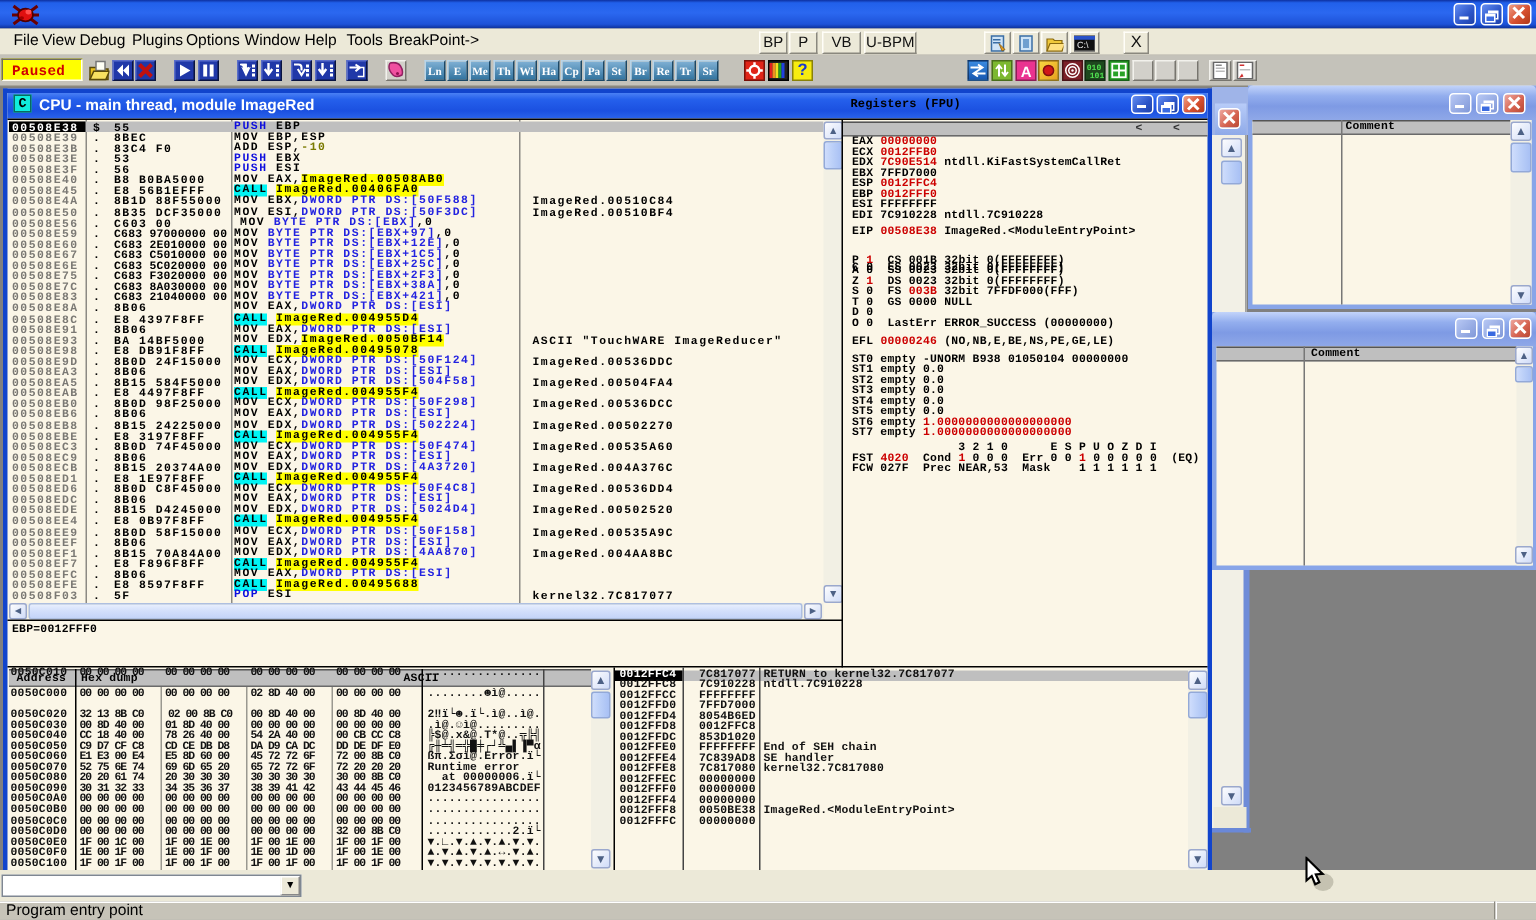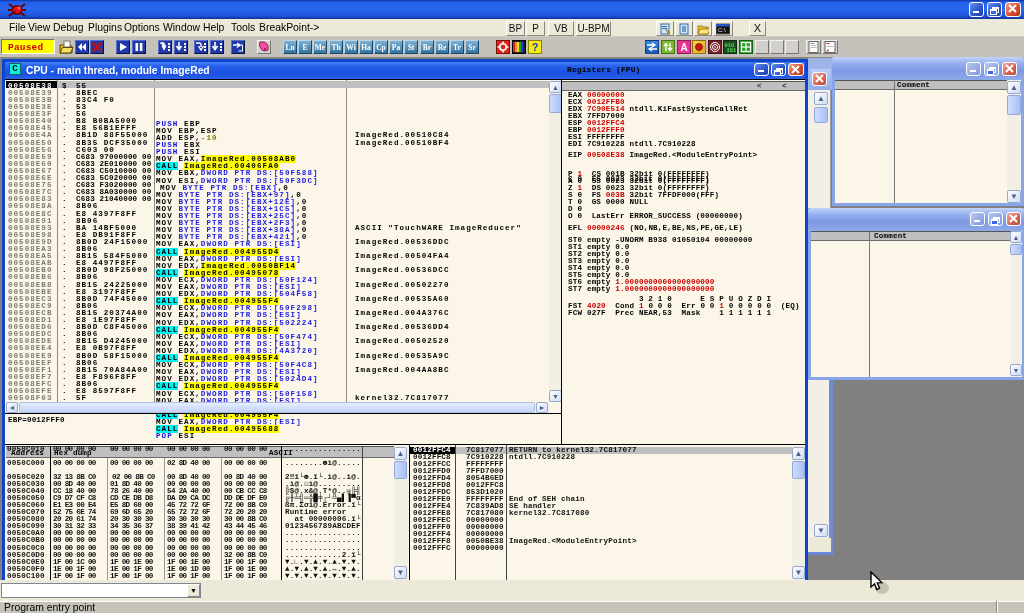--- a/index.html
+++ b/index.html
@@ -9,21 +9,21 @@
 .t8{font-size:7.6px;letter-spacing:0.17px;line-height:7px;}
 .row{position:absolute;height:7px;width:100%;}
 .row span{position:absolute;top:0;}
 .blu{color:#0e0ede}
 .blu2{color:#2222e0}
 .oli{color:#7a7a00}
 .red{color:#cc0000}
 .ylw{background:#ffff00}
 .cyn{background:#00f4f4}
 .selrow{background:#bfbfbf}
-.dis{font-size:7.6px;letter-spacing:1.05px;line-height:7px;margin-top:39px;}
+.dis{font-size:7.6px;letter-spacing:1.05px;line-height:7px;}
 .dish{font-size:7.6px;letter-spacing:1.0px;}
 .dissq{font-size:7.6px;letter-spacing:0.16px;}
 .hexb{font-size:7.6px;letter-spacing:-0.67px;}
 .vline{position:absolute;width:1px;background:#8c8a84}
 .blk{background:#000}
 .hdrbar{position:absolute;background:#bfbfbf;border-bottom:1px solid #6a6a6a;}
 
 .sbtrack{position:absolute;background:#f2f0e4;}
 .sbbtn{position:absolute;background:linear-gradient(135deg,#fdfdfe,#d0dcf8);border:1px solid #9aa8ce;border-radius:2px;color:#4d6185;text-align:center;font-weight:bold;}
 .sbthumb{position:absolute;background:linear-gradient(90deg,#cfddfc,#bcd0f8 45%,#a8c0f4);border:1px solid #93a9d8;border-radius:2px;}

